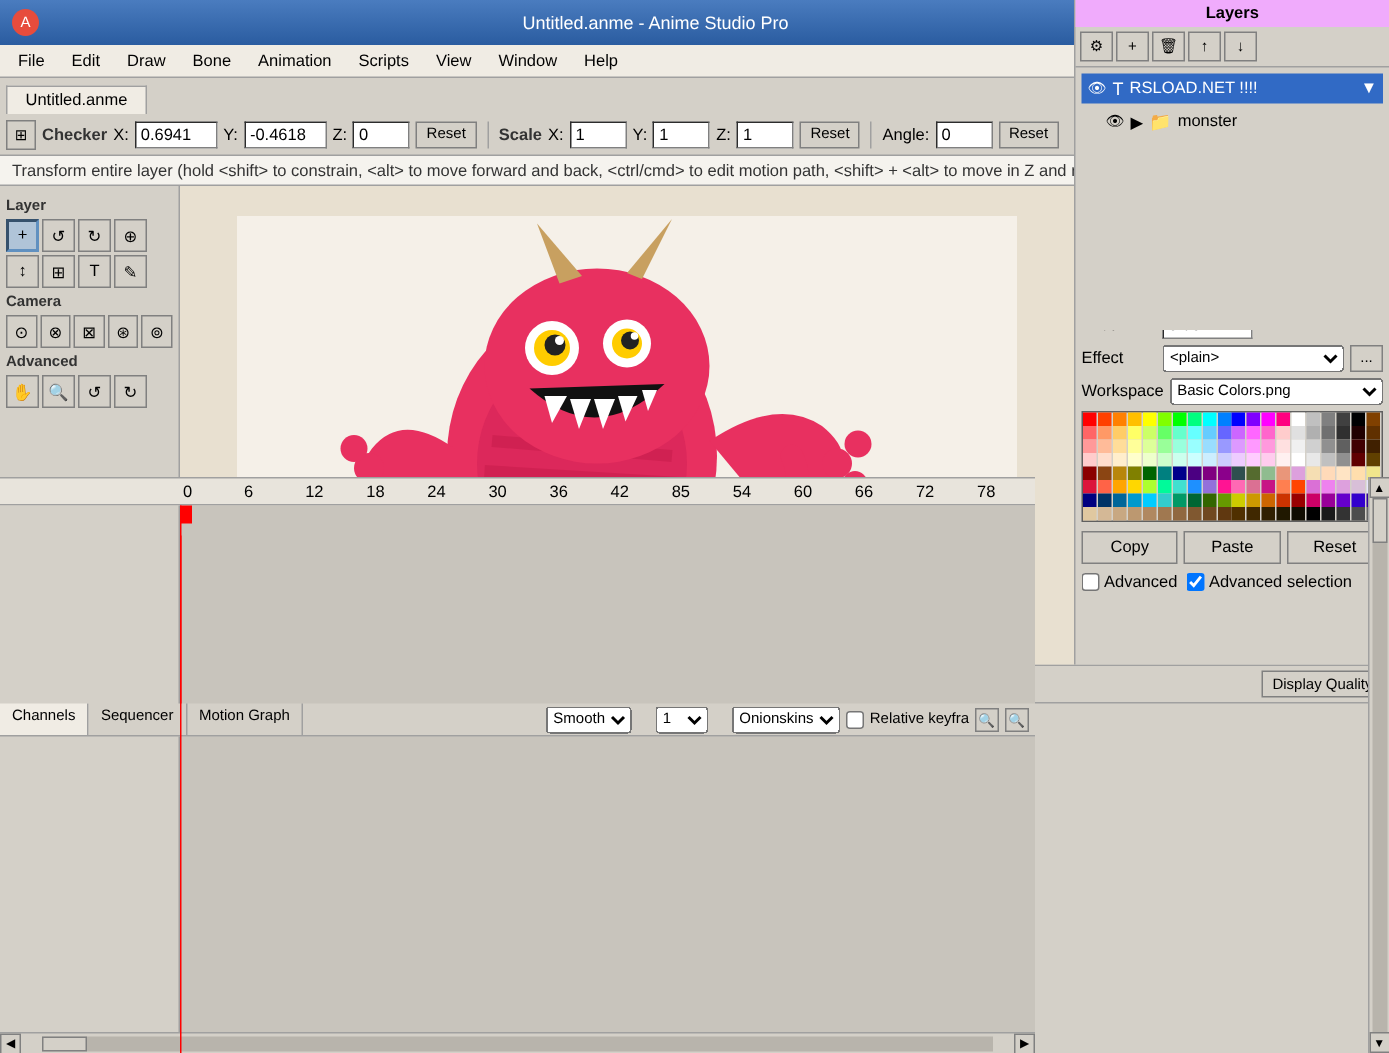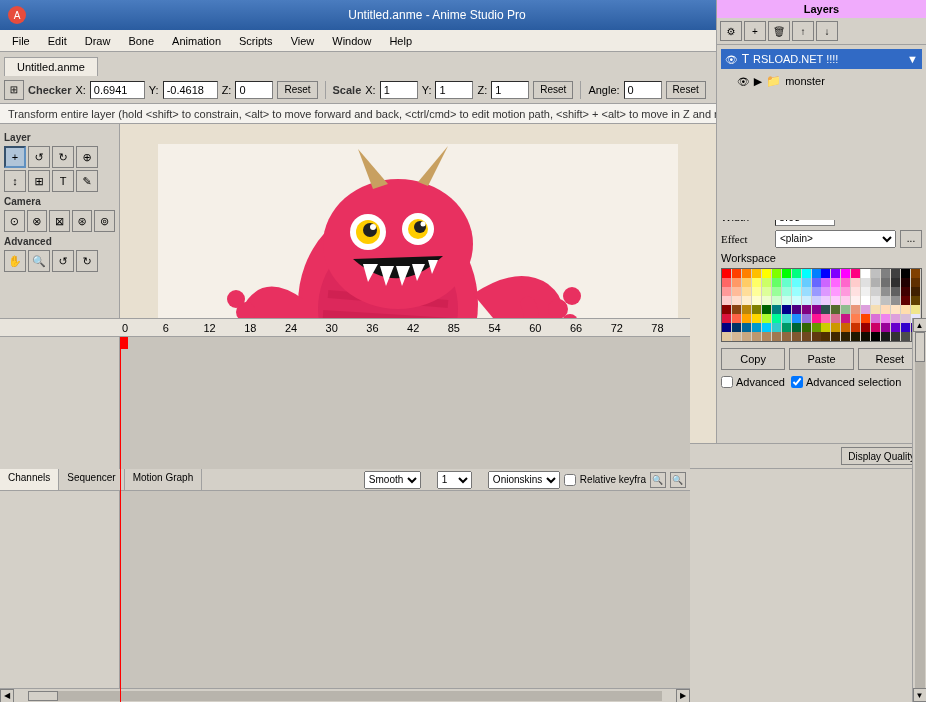--- a/index.html
+++ b/index.html
@@ -608,29 +608,32 @@
       <span class="style-label">Stroke</span>
       <div class="color-swatch" style="background:#000000;"></div>
     </div>
 
     <div class="style-row">
       <span class="style-label" style="width:50px;">Width</span>
       <input class="style-input" type="text" value="5.93" style="">
     </div>
 
     <div class="style-row">
-      <span class="style-label" style="width:50px;font-family:Liberation Serif, serif;">Effect</span>
+      <span class="style-label" style="width:50px;">Effect</span>
       <select class="style-select">
         <option>&lt;plain&gt;</option>
       </select>
       <button class="style-dots-btn">...</button>
     </div>
 
     <div class="swatches-row">
       <span class="swatches-label">Workspace</span>
+      <select class="swatches-select">
+        <option>Basic Colors.png</option>
+      </select>
     </div>
 
     <div class="color-grid" id="color-grid-container">
     <div class="color-cell" title="#ff0000" style="background: rgb(255, 0, 0);"></div>
         <div class="color-cell" title="#ff4000" style="background: rgb(255, 64, 0);"></div>
         <div class="color-cell" title="#ff8000" style="background: rgb(255, 128, 0);"></div>
         <div class="color-cell" title="#ffbf00" style="background: rgb(255, 191, 0);"></div>
         <div class="color-cell" title="#ffff00" style="background: rgb(255, 255, 0);"></div>
         <div class="color-cell" title="#80ff00" style="background: rgb(128, 255, 0);"></div>
         <div class="color-cell" title="#00ff00" style="background: rgb(0, 255, 0);"></div>

